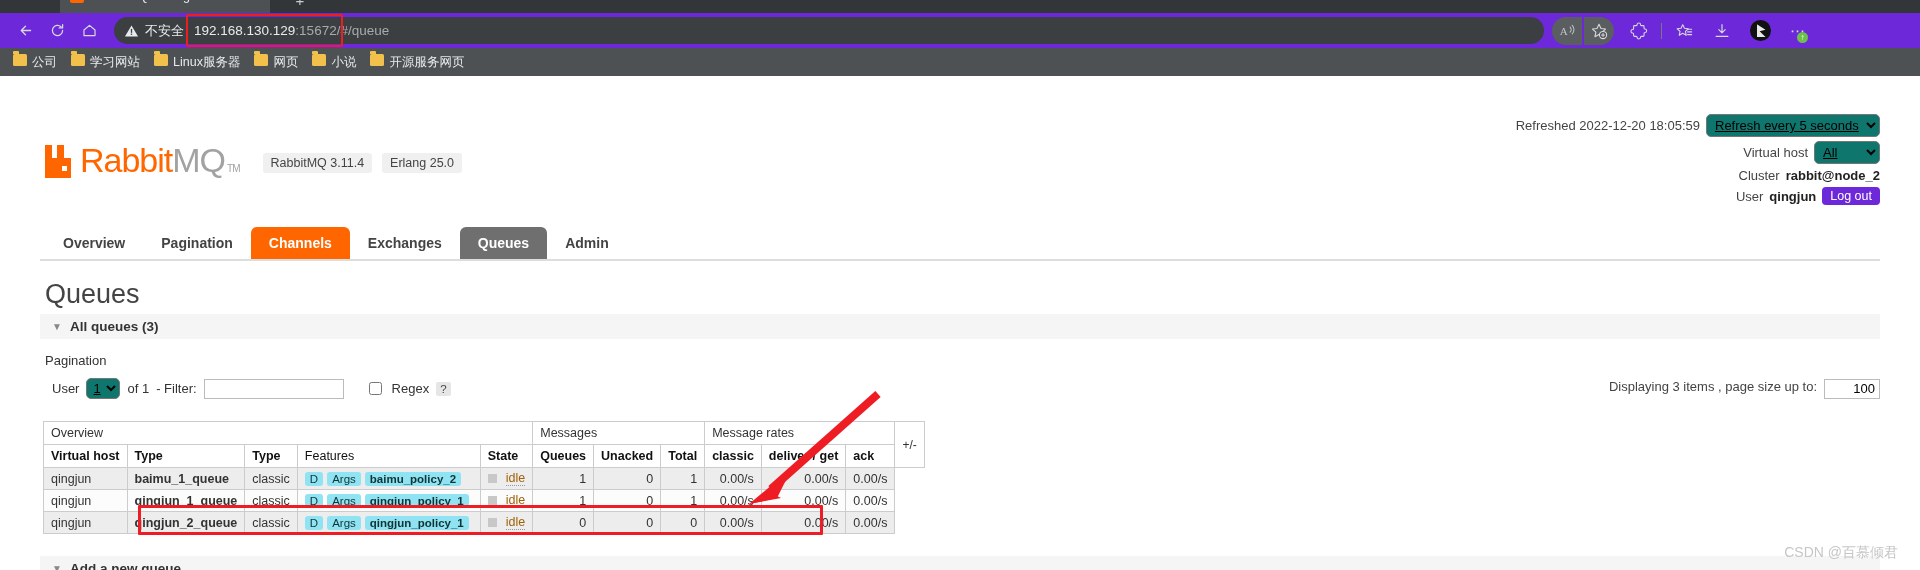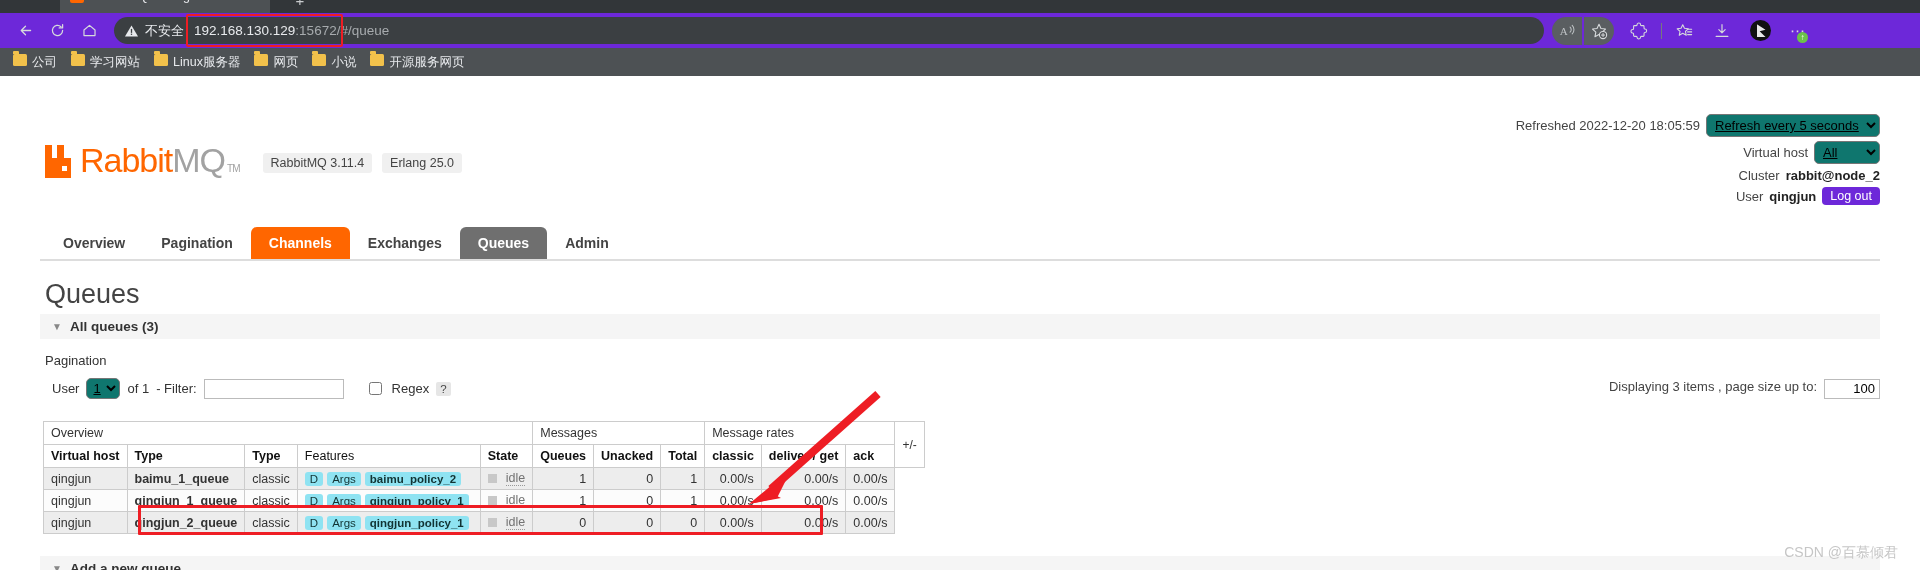--- a/index.html
+++ b/index.html
@@ -158,21 +158,21 @@
   td.vhost { color:#444; }
   td.qname { font-weight:bold; color:#111; }
   td.type { color:#444; }
   .ftag {
     display:inline-block; background:#8fe3f2; color:#133; font-size:11.5px;
     padding:1px 5px; border-radius:3px; margin-right:4px;
   }
   .ftag.policy { font-weight:bold; }
   .state-cell { display:flex; align-items:center; gap:9px; }
   .state-box { width:9px; height:9px; background:#c8c8c8; display:inline-block; }
-  .state-txt { color:#737373; border-bottom:1px dotted #999; }
+  .state-txt { color:#a16207; border-bottom:1px dotted #999; }
   .plusminus {
     background:#eee; color:#333; font-size:12px; text-align:center; font-weight:normal;
   }
 
   
   .hl-rect {
     position:absolute; border:3px solid #ee1d24; pointer-events:none; border-radius:1px;
   }
   .arrow { position:absolute; pointer-events:none; }
 

